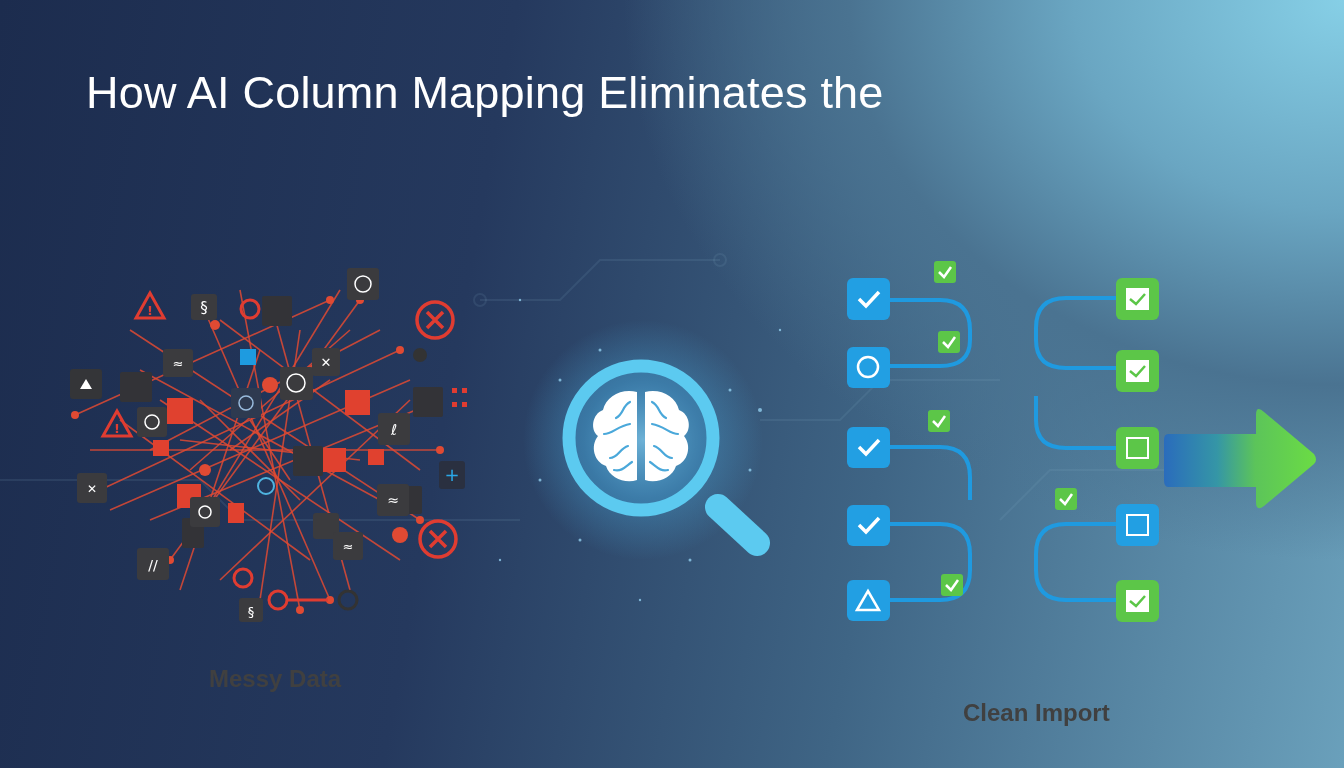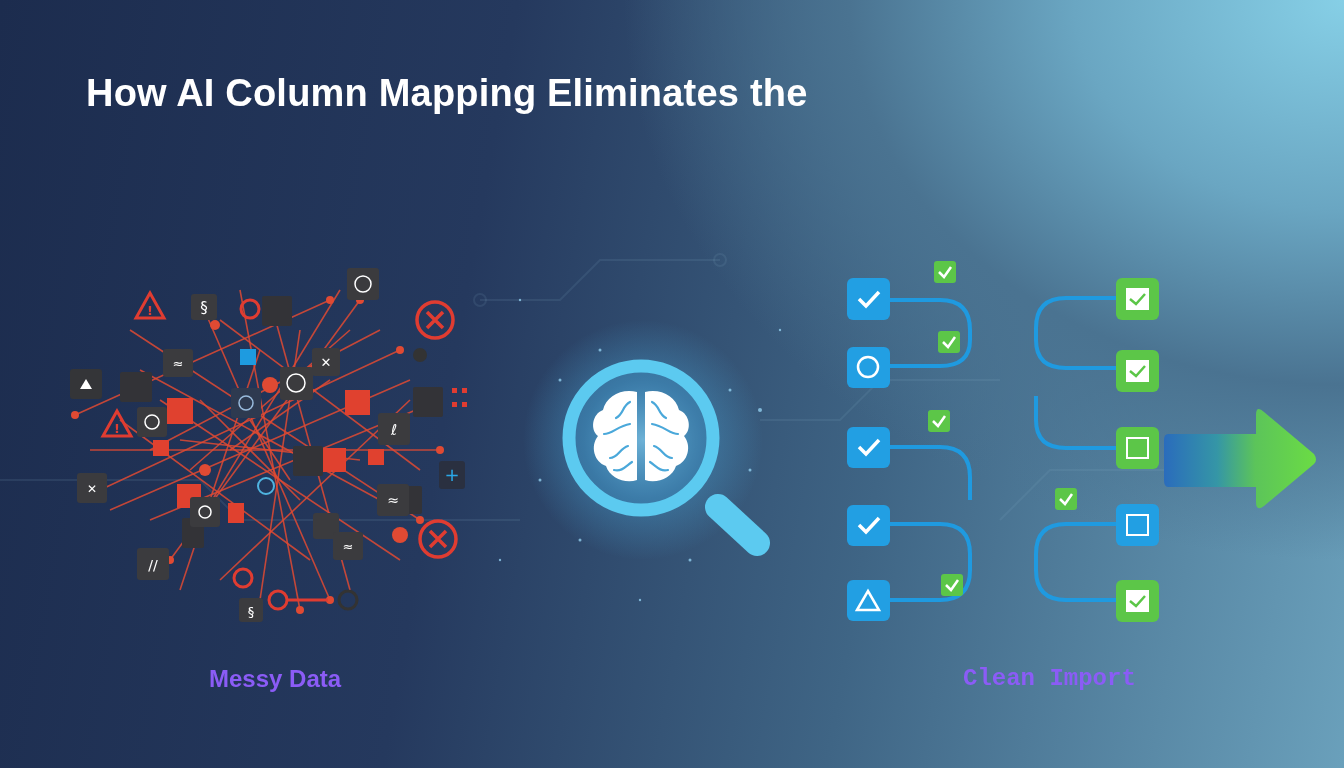--- a/index.html
+++ b/index.html
@@ -1,22 +1,22 @@
 <!DOCTYPE html>
 <html><head>
 <meta charset="utf-8">
 <style>
   html, body { margin:0; padding:0; }
   body { width:1344px; height:768px; overflow:hidden; position:relative;
     font-family:"Liberation Sans", sans-serif;
     background: radial-gradient(ellipse 900px 700px at 1344px 0px, #86cfe6 0%, #6aa6c2 30%, #4a7391 55%, rgba(40,62,98,0) 80%),
                 linear-gradient(100deg, #1c2c4e 0%, #25395e 35%, #3f6585 65%, #6aa0bb 100%);
   }
-  .title { position:absolute; left:86px; top:62px; color:#ffffff; font-weight:700; font-size:38px; line-height:62px; letter-spacing:0.2px; }
-  .caption { position:absolute; color:#8b5cf6; font-weight:700; font-size:24px; }
+  .title { position:absolute; left:86px; top:62px; color:#ffffff; font-weight:400; font-size:45px; line-height:62px; letter-spacing:0.2px; }
+  .caption { position:absolute; color:#404040; font-weight:700; font-size:24px; }
   svg { position:absolute; left:0; top:0; }
 </style>
 </head>
 <body>
 
 <div class="title">
   <div>How AI Column Mapping Eliminates the</div>
 </div>
 
 <svg width="1344" height="768" viewBox="0 0 1344 768">
@@ -252,13 +252,13 @@
       <rect x="1116" y="580" width="43" height="42" rx="6" fill="#5cc648"></rect>
         <rect x="1126" y="590" width="23" height="22" fill="#fff"></rect>
         <path d="M1130 601 L1136 606 L1145 596" stroke="#5cc648" stroke-width="2.5" fill="none"></path>
     </g>
 
     <path d="M1168 434 H1256 V415 Q1256 405 1264 412 L1314 454 Q1318 460 1314 464 L1264 506 Q1256 512 1256 502 V487 H1168 Q1164 487 1164 480 V440 Q1164 434 1168 434Z" fill="url(#arrowGrad)"></path>
   </g>
 </svg>
 
 <div class="caption" style="left:209px; top:665px;">Messy Data</div>
-<div class="caption" style="left:963px; top:665px;font-family:Liberation Mono, monospace;">Clean Import</div>
+<div class="caption" style="left:963px; top:699px;">Clean Import</div>
 
 </body></html>

